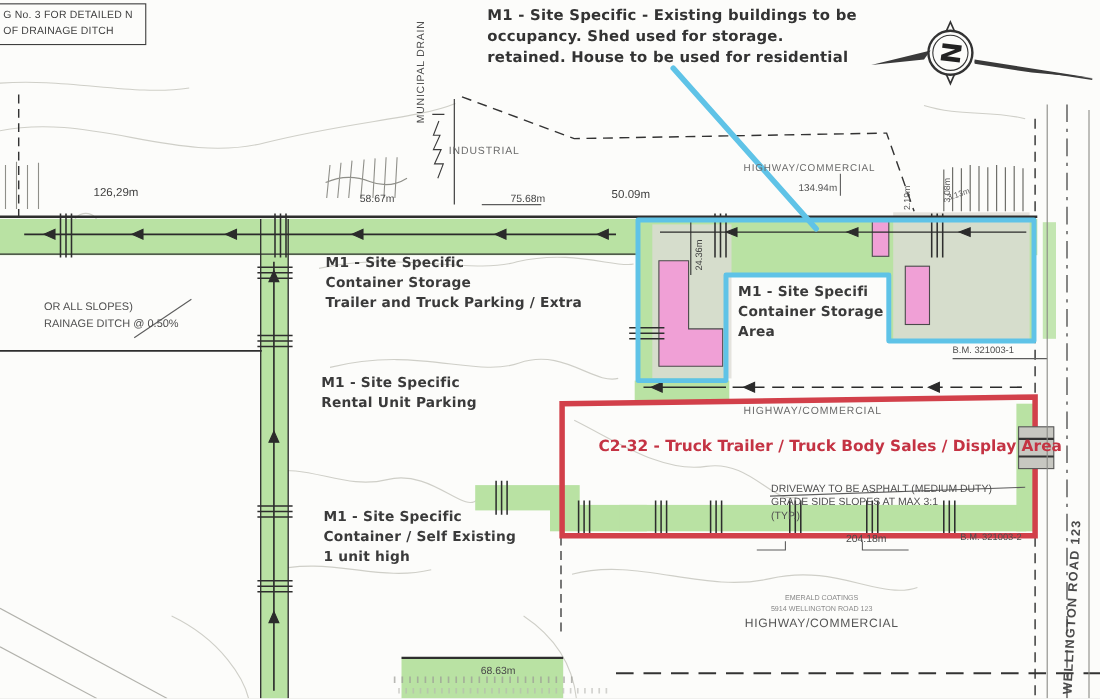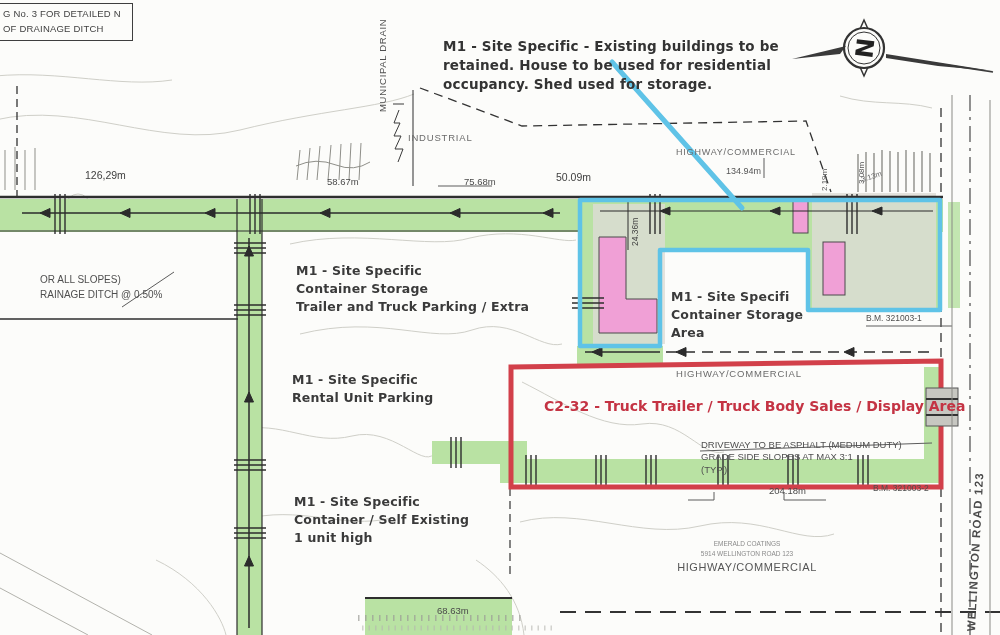--- a/index.html
+++ b/index.html
@@ -2,21 +2,21 @@
 <html><head>
 <meta charset="utf-8">
 <style>
   html,body{margin:0;padding:0;background:#e9e9e6;}
   .canvas{position:relative;width:1000px;height:635px;background:#fcfcfa;overflow:hidden;
           font-family:"Liberation Sans",sans-serif;}
   svg.base{position:absolute;left:0;top:0;width:1000px;height:635px;}
   .lbl{position:absolute;white-space:nowrap;color:#4f4f4f;}
   .lbl span{display:block;}
   .marker{font-family:"DejaVu Sans",sans-serif;font-weight:bold;color:#3a3a3a;
-          font-size:12.5px;line-height:1.45;letter-spacing:.2px;margin-top:32px;}
+          font-size:12.5px;line-height:1.45;letter-spacing:.2px;}
   .note-big{font-family:"DejaVu Sans",sans-serif;font-weight:bold;color:#333;
           font-size:13.5px;line-height:1.4;letter-spacing:.2px;}
   .rot{transform:rotate(-90deg);transform-origin:0 0;}
   .meas{font-size:9.5px;color:#4a4a4a;padding-left:24px;}
   .zone{letter-spacing:.8px;color:#6b6b6b;}
   .detail-box{position:absolute;left:-10px;top:3px;width:124px;border:1.6px solid #3e3e3e;
           padding:3px 5px 4px 12px;font-size:9.5px;color:#3f3f3f;line-height:1.55;letter-spacing:.2px;}
   .c2red{font-family:"DejaVu Sans",sans-serif;font-weight:bold;font-size:14px;color:#c43343;}
   .emerald{text-align:center;color:#8a8a8a;}
   .emerald .sm{font-size:6.5px;line-height:1.5;}
@@ -188,24 +188,24 @@
     </g>
   </svg>
 
   <div class="detail-box">
     <span>G No. 3 FOR DETAILED</span>
     <span>N OF DRAINAGE DITCH</span>
   </div>
 
   <div class="lbl rot" style="left:377px;top:112px;font-size:9.5px;letter-spacing:.7px;">MUNICIPAL DRAIN</div>
 
-  <div class="lbl note-big" style="left:443px;top:5px;margin-top:32px;">
+  <div class="lbl note-big" style="left:443px;top:5px;">
     <span>M1 - Site Specific - Existing buildings to be</span>
+    <span>occupancy.  Shed used for storage.</span>
     <span>retained.  House to be used for residential</span>
-    <span>occupancy.  Shed used for storage.</span>
   </div>
 
   <div class="lbl zone" style="left:408px;top:132px;font-size:9.5px;">INDUSTRIAL</div>
 
   <div class="lbl zone" style="left:676px;top:147px;font-size:9px;">HIGHWAY/COMMERCIAL</div>
 
   <div class="lbl" style="left:85px;top:169px;font-size:10.5px;color:#3f3f3f;">126,29m</div>
   <div class="lbl meas" style="left:303px;top:176px;">58.67m</div>
   <div class="lbl meas" style="left:440px;top:176px;">75.68m</div>
   <div class="lbl" style="left:556px;top:171px;font-size:10.5px;color:#3f3f3f;">50.09m</div>

